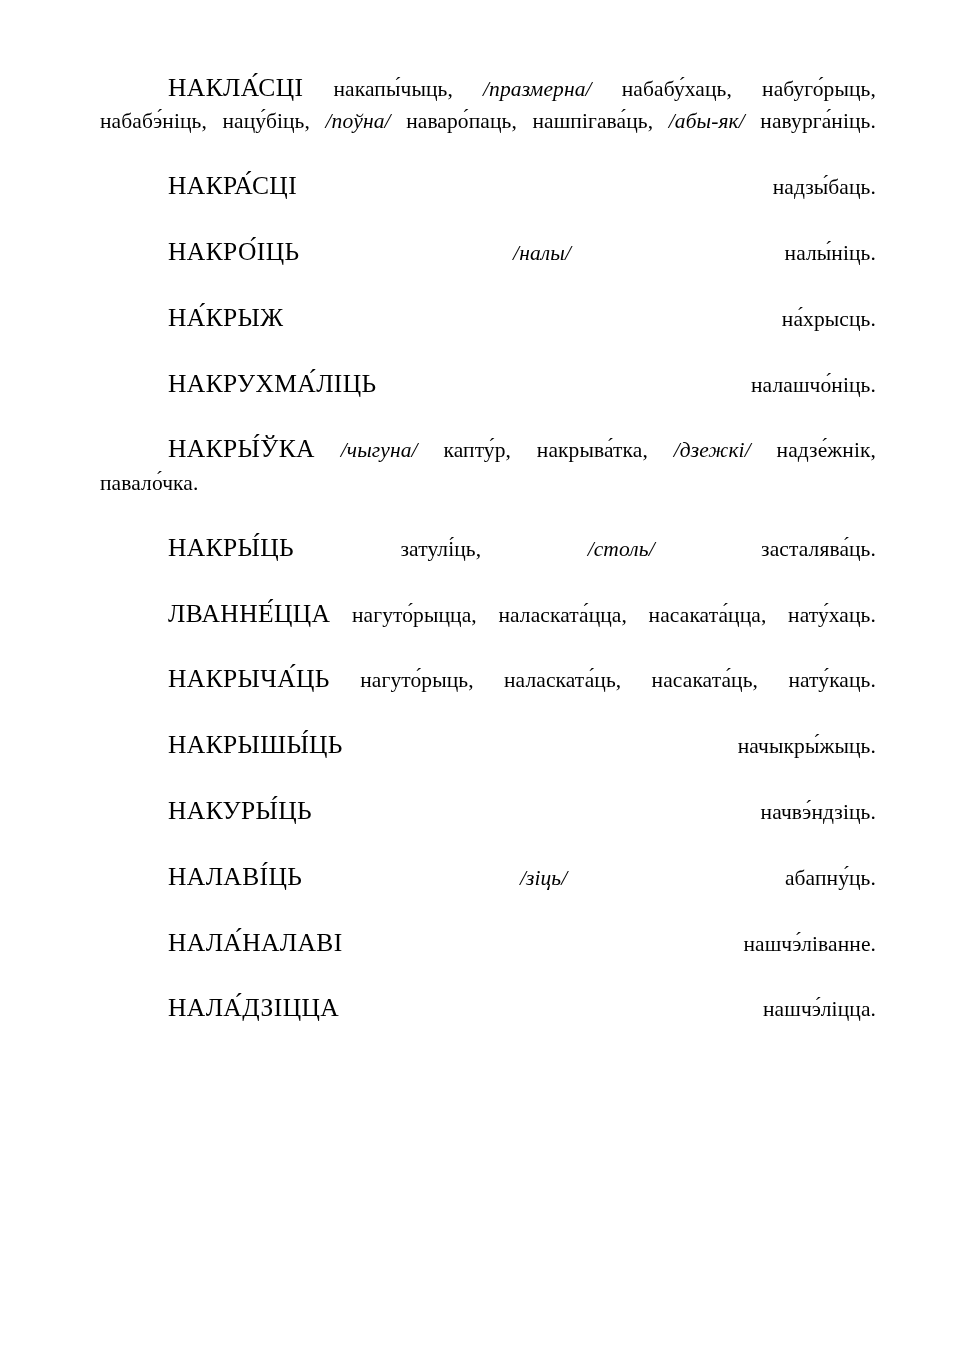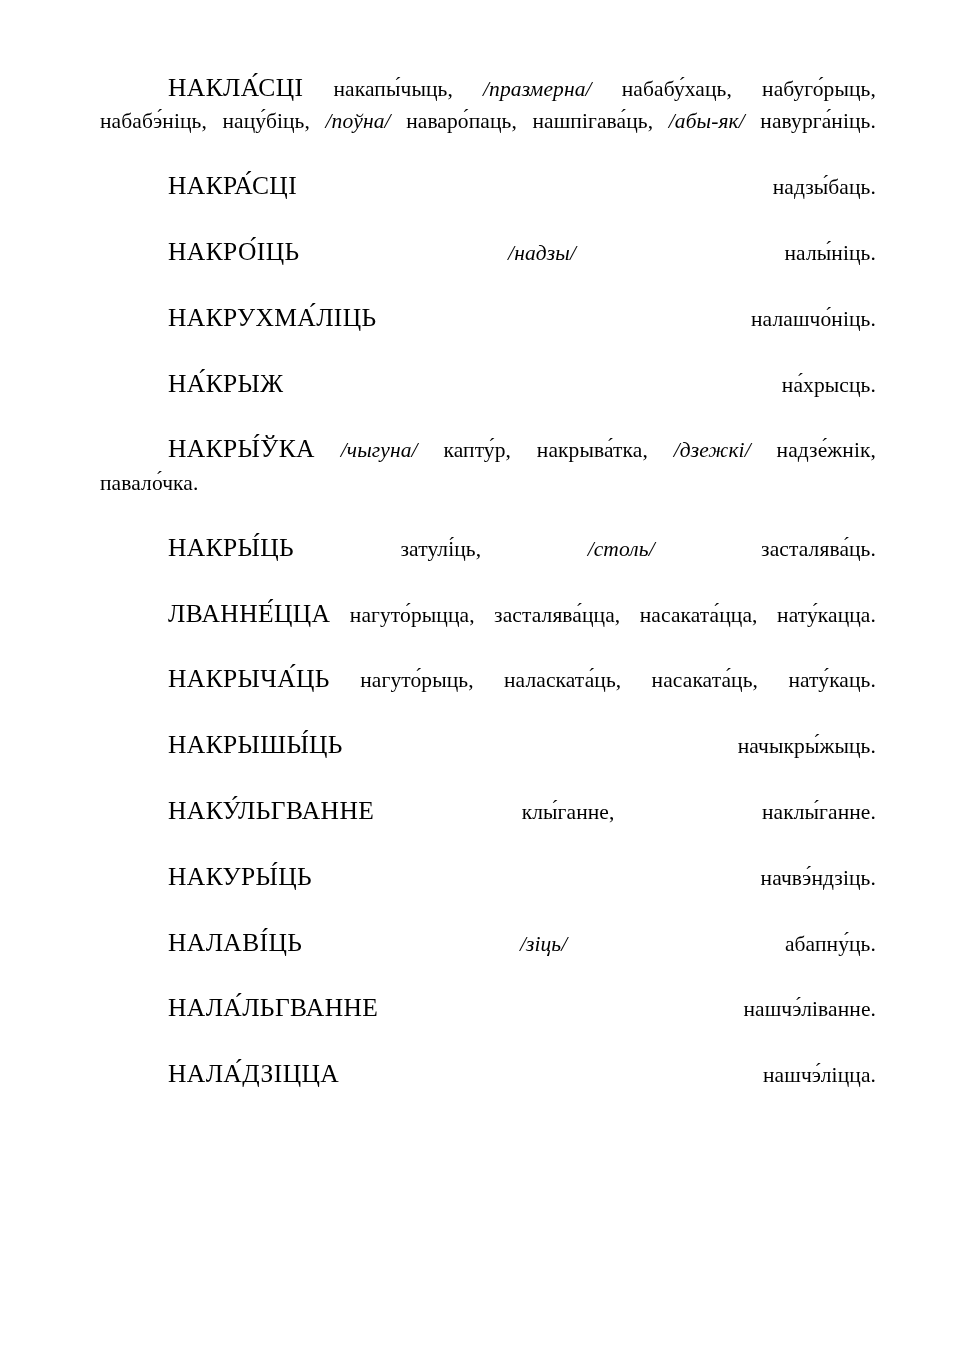--- a/index.html
+++ b/index.html
@@ -66,30 +66,29 @@
   }
 </style>
 </head>
 <body>
 
 <div class="page">
 
   <div class="text-block" id="entry-list">
       <p class="entry"><span class="hw">НАКЛА́СЦІ</span><span class="syn"> накапы́чыць, </span><span class="gl">/празмерна/</span><span class="syn"> набабу́хаць, набуго́рыць, набабэ́ніць, нацу́біць, </span><span class="gl">/поўна/</span><span class="syn"> наваро́паць, нашпігава́ць, </span><span class="gl">/абы-як/</span><span class="syn"> навурга́ніць.</span></p>
       <p class="entry"><span class="hw">НАКРА́СЦІ</span><span class="syn"> надзы́баць.</span></p>
-      <p class="entry"><span class="hw">НАКРО́ІЦЬ</span><span class="syn"> </span><span class="gl">/надзы/</span><span class="syn"> налы́ніць.</span></p>
+      <p class="entry"><span class="hw">НАКРО́ІЦЬ</span><span class="syn"> </span><span class="gl">/налы/</span><span class="syn"> налы́ніць.</span></p>
+      <p class="entry"><span class="hw">НА́КРЫЖ</span><span class="syn"> на́хрысць.</span></p>
       <p class="entry"><span class="hw">НАКРУХМА́ЛІЦЬ</span><span class="syn"> налашчо́ніць.</span></p>
-      <p class="entry"><span class="hw">НА́КРЫЖ</span><span class="syn"> на́хрысць.</span></p>
       <p class="entry"><span class="hw">НАКРЫ́ЎКА</span><span class="syn"> </span><span class="gl">/чыгуна/</span><span class="syn"> капту́р, накрыва́тка, </span><span class="gl">/дзежкі/</span><span class="syn"> надзе́жнік, павало́чка.</span></p>
       <p class="entry"><span class="hw">НАКРЫ́ЦЬ</span><span class="syn"> затулі́ць, </span><span class="gl">/столь/</span><span class="syn"> засталява́ць.</span></p>
-      <p class="entry"><span class="hw">ЛВАННЕ́ЦЦА</span><span class="syn"> нагуто́рыцца, засталява́цца, насаката́цца, нату́кацца.</span></p>
+      <p class="entry"><span class="hw">ЛВАННЕ́ЦЦА</span><span class="syn"> нагуто́рыцца, наласката́цца, насаката́цца, нату́хаць.</span></p>
       <p class="entry"><span class="hw">НАКРЫЧА́ЦЬ</span><span class="syn"> нагуто́рыць, наласката́ць, насаката́ць, нату́каць.</span></p>
       <p class="entry"><span class="hw">НАКРЫШЫ́ЦЬ</span><span class="syn"> начыкры́жыць.</span></p>
-      <p class="entry"><span class="hw">НАКУ́ЛЬГВАННЕ</span><span class="syn"> клы́ганне, наклы́ганне.</span></p>
       <p class="entry"><span class="hw">НАКУРЫ́ЦЬ</span><span class="syn"> начвэ́ндзіць.</span></p>
       <p class="entry"><span class="hw">НАЛАВІ́ЦЬ</span><span class="syn"> </span><span class="gl">/зіць/</span><span class="syn"> абапну́ць.</span></p>
-      <p class="entry"><span class="hw">НАЛА́ЛЬГВАННЕ</span><span class="syn"> нашчэ́ліванне.</span></p>
+      <p class="entry"><span class="hw">НАЛА́НАЛАВІ</span><span class="syn"> нашчэ́ліванне.</span></p>
       <p class="entry"><span class="hw">НАЛА́ДЗІЦЦА</span><span class="syn"> нашчэ́ліцца.</span></p>
     </div>
 
   <div class="folio">252</div>
 
 </div>
 
 </body></html>

